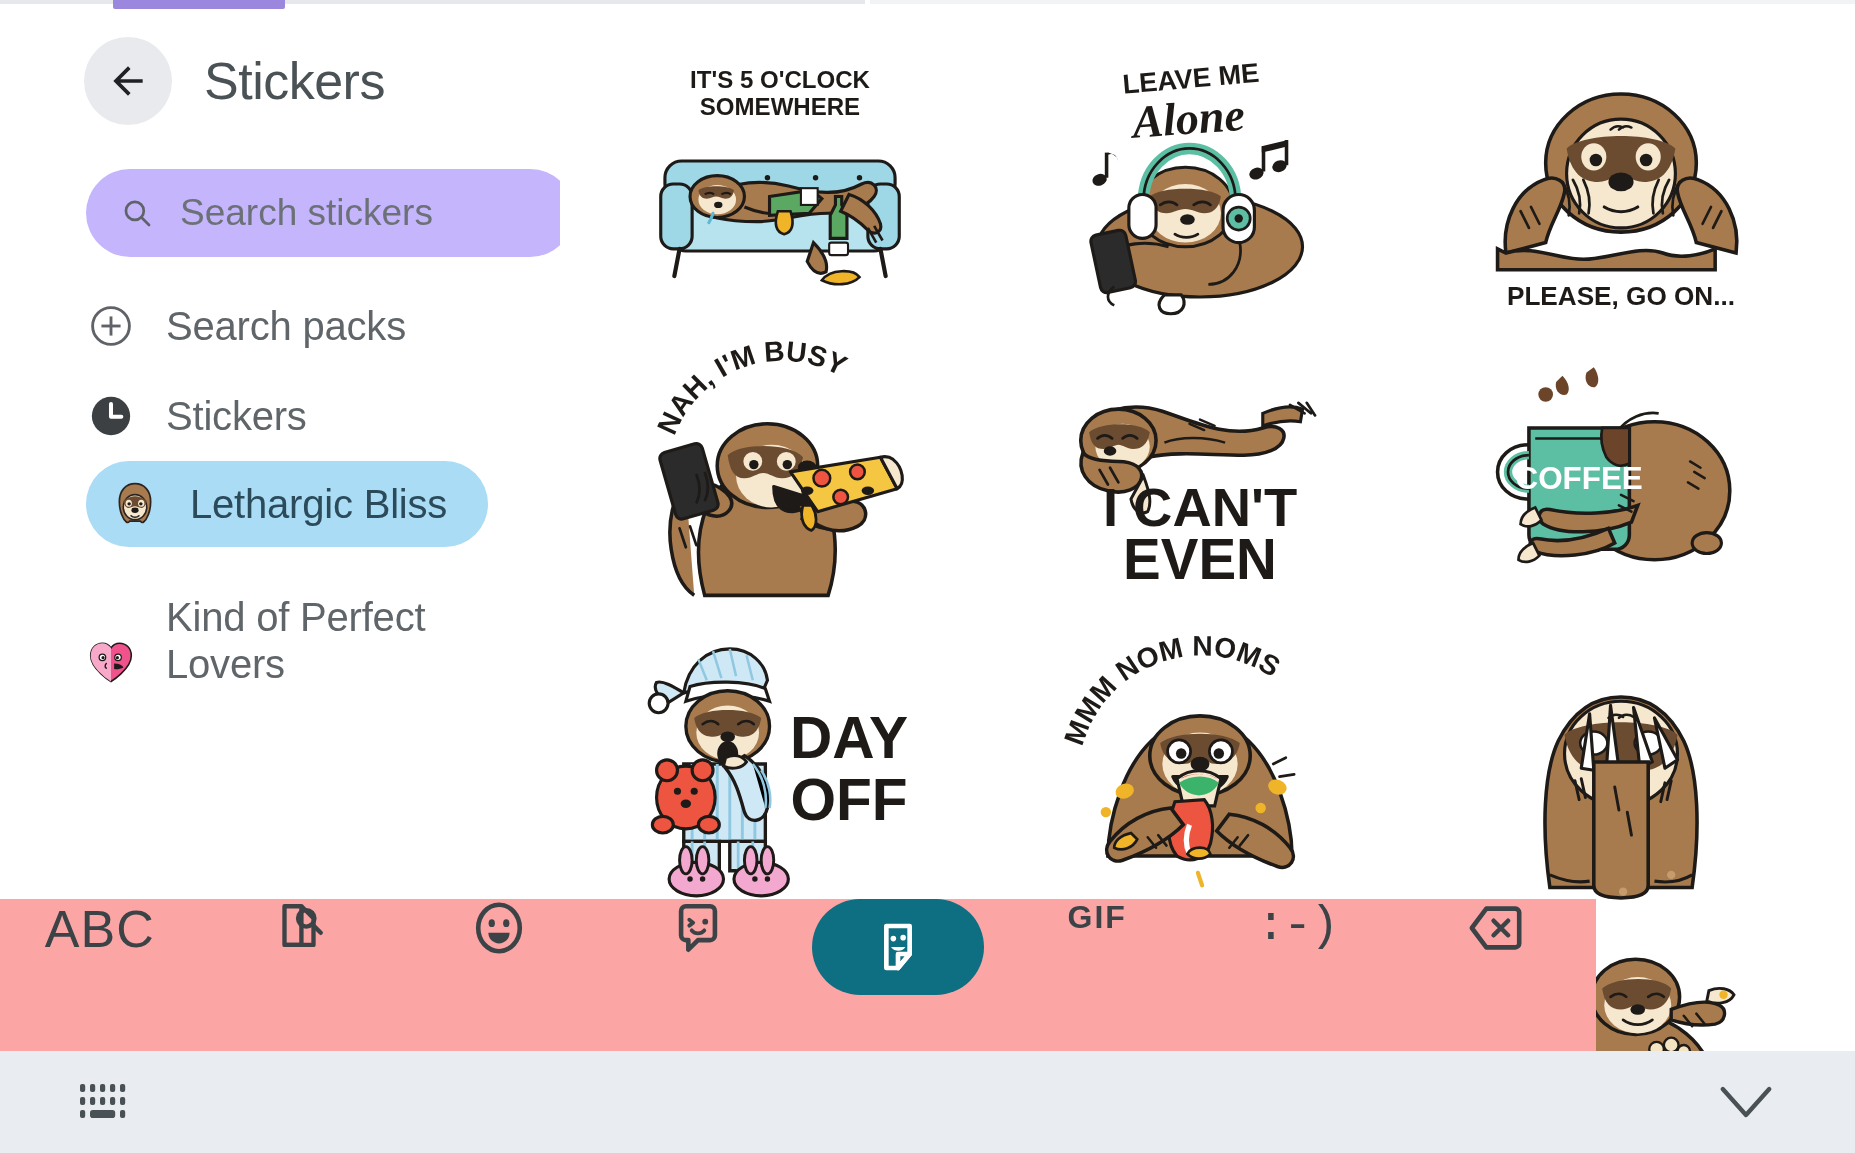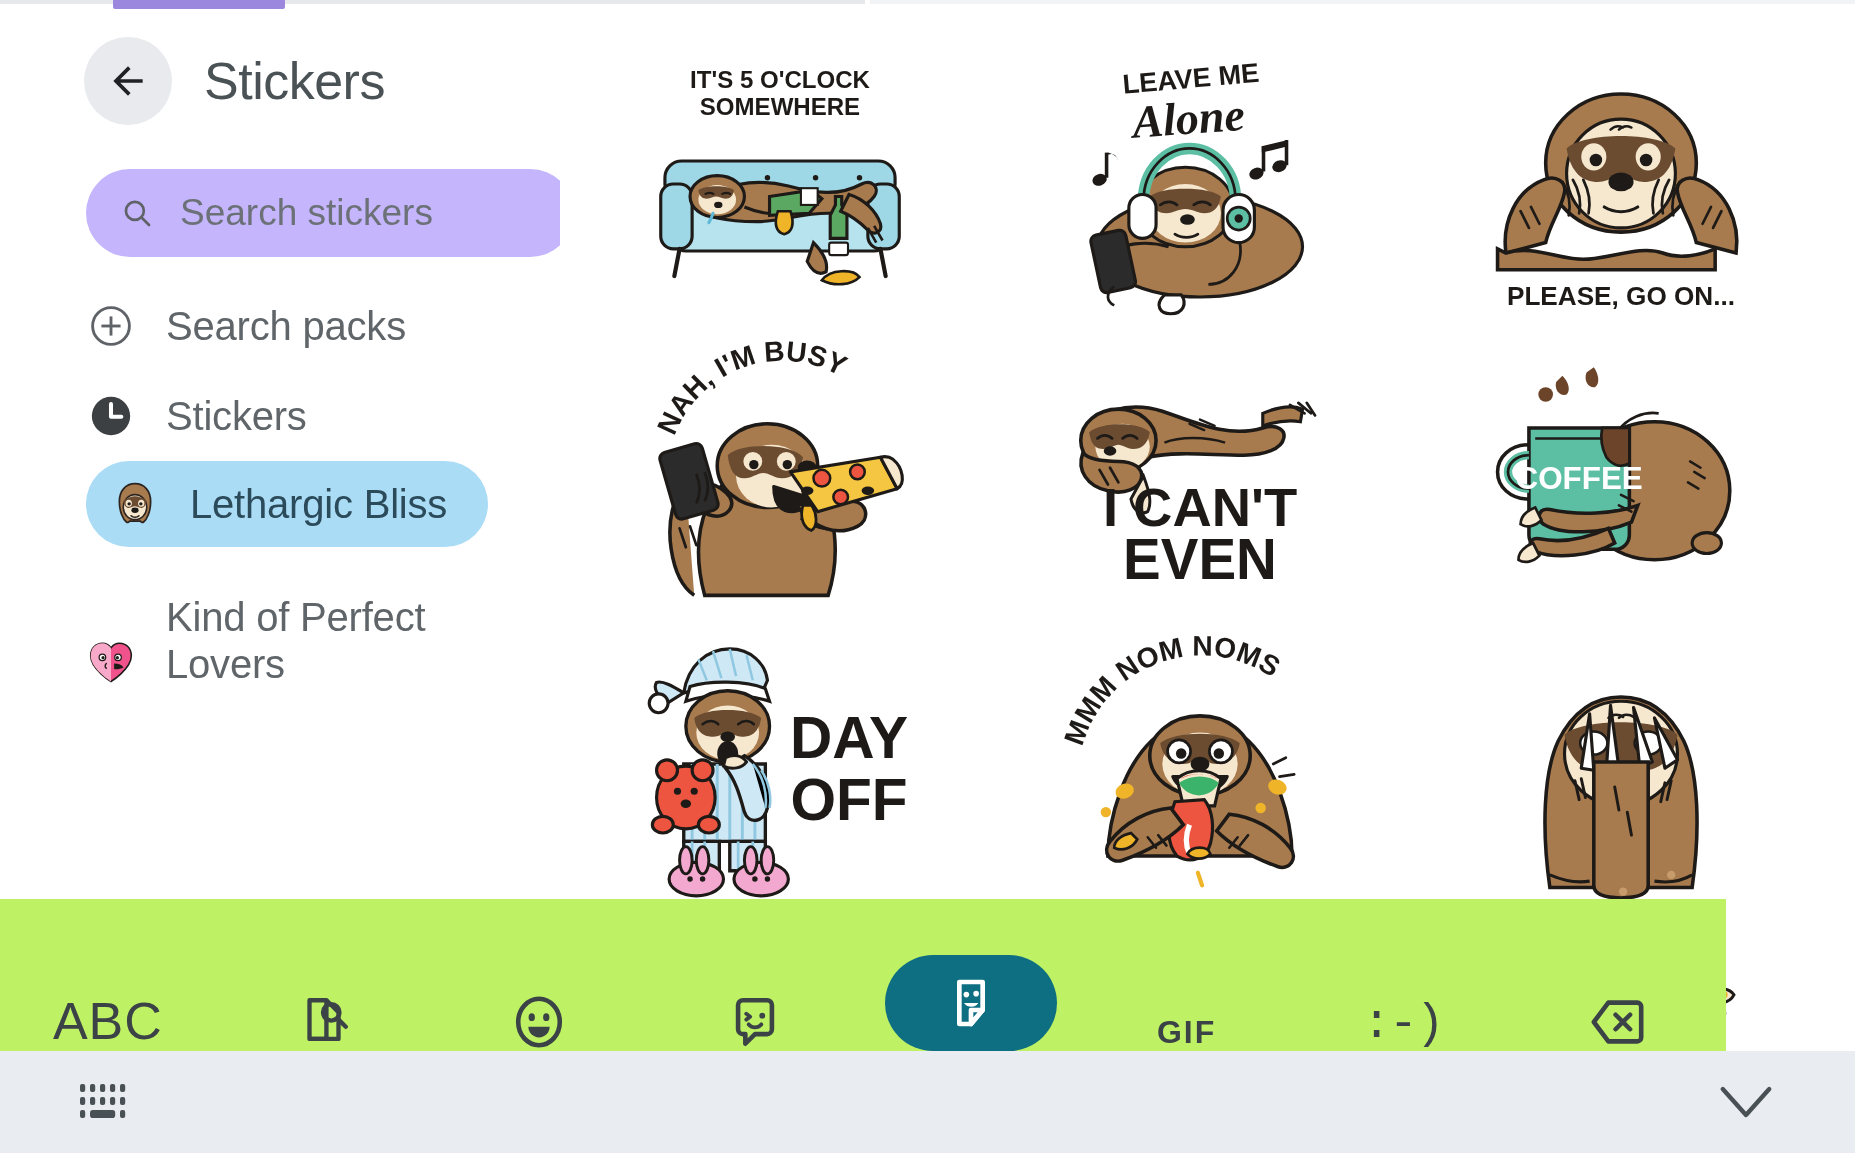--- a/index.html
+++ b/index.html
@@ -49,21 +49,21 @@
   .navitem.selected .lbl { color: #2b4a5a; }
   .navitem.twoline { min-height: 140px; align-items: flex-end; }
 
   
   .grid-area { flex: 1; position: relative; padding: 30px 24px 0 10px; }
   .grid { display: grid; grid-template-columns: repeat(3, 1fr); grid-template-rows: repeat(3, 290px); width: 100%; }
   .cell { position: relative; display: flex; align-items: center; justify-content: center; cursor: pointer; }
   .cell svg { width: 272px; height: 272px; display: block; }
 
   
-  .kbbar { position: absolute; left: 0; top: 899px; width: 1726px; height: 152px; background: #bef264; display: flex; align-items: flex-end; }
+  .kbbar { position: absolute; left: 0; top: 899px; width: 1596px; height: 152px; background: #fca5a5; display: flex; align-items: flex-start; }
   .kbslot { flex: 1; display: flex; align-items: center; justify-content: center; cursor: pointer; }
   .kbslot svg { width: 58px; height: 58px; }
   .abc { font-size: 52px; color: #3c4347; font-weight: 400; letter-spacing: 1px; font-family: "Liberation Sans", sans-serif; }
   .gif { font-size: 32px; color: #3c4347; font-weight: 700; letter-spacing: 2px; font-family: "Liberation Sans", sans-serif; }
   .smiley { font-size: 48px; color: #3c4347; font-family: "Liberation Mono", monospace; letter-spacing: -2px; }
   .pill-active { width: 172px; height: 96px; background: #0e6e82; border-radius: 48px; display: flex; align-items: center; justify-content: center; }
   .pill-active svg { width: 56px; height: 56px; }
 
   .bottombar { position: absolute; left: 0; top: 1051px; width: 1855px; height: 102px; background: #e9edf1; display: flex; align-items: center; justify-content: space-between; padding: 0 78px; }
   .bottombar svg { display: block; }

